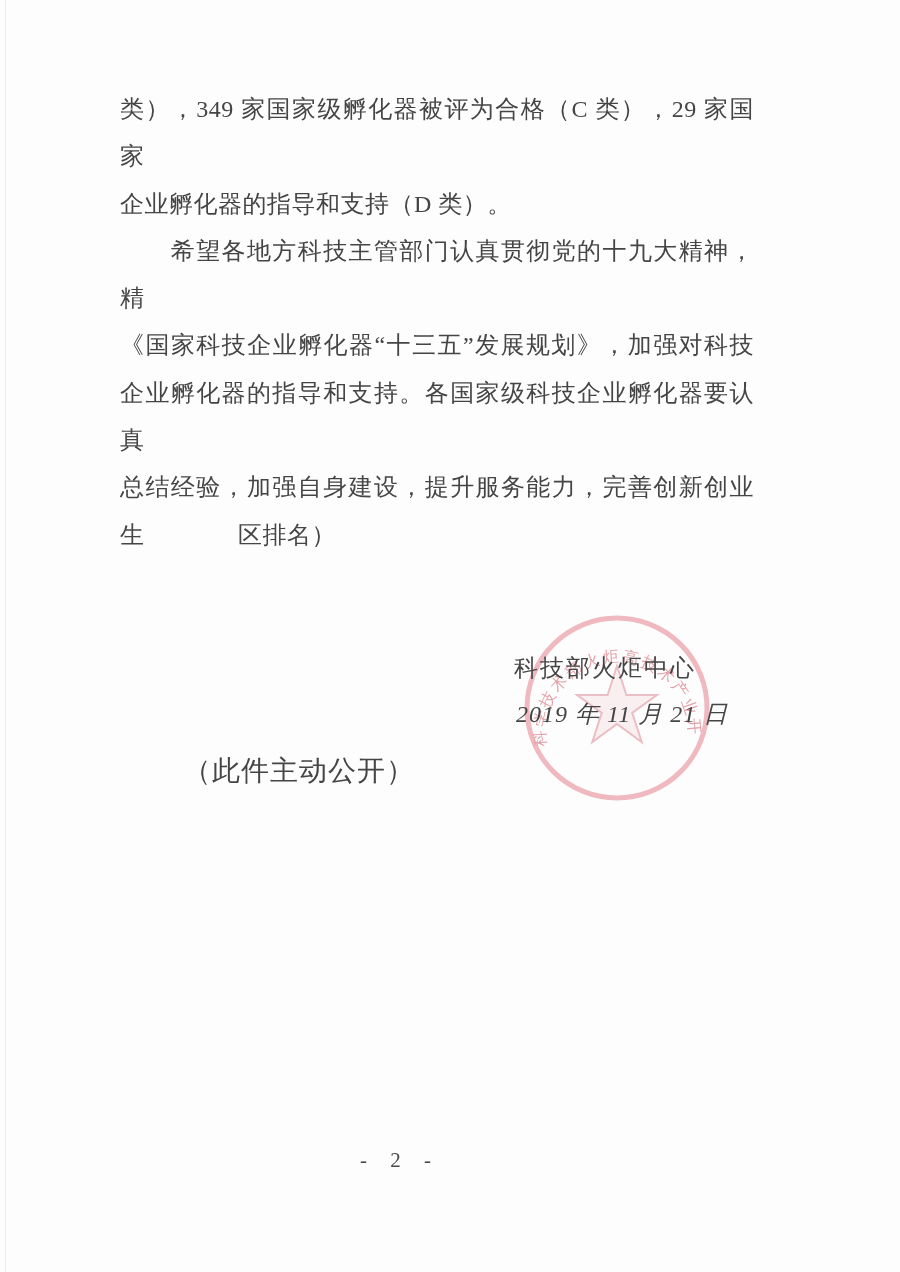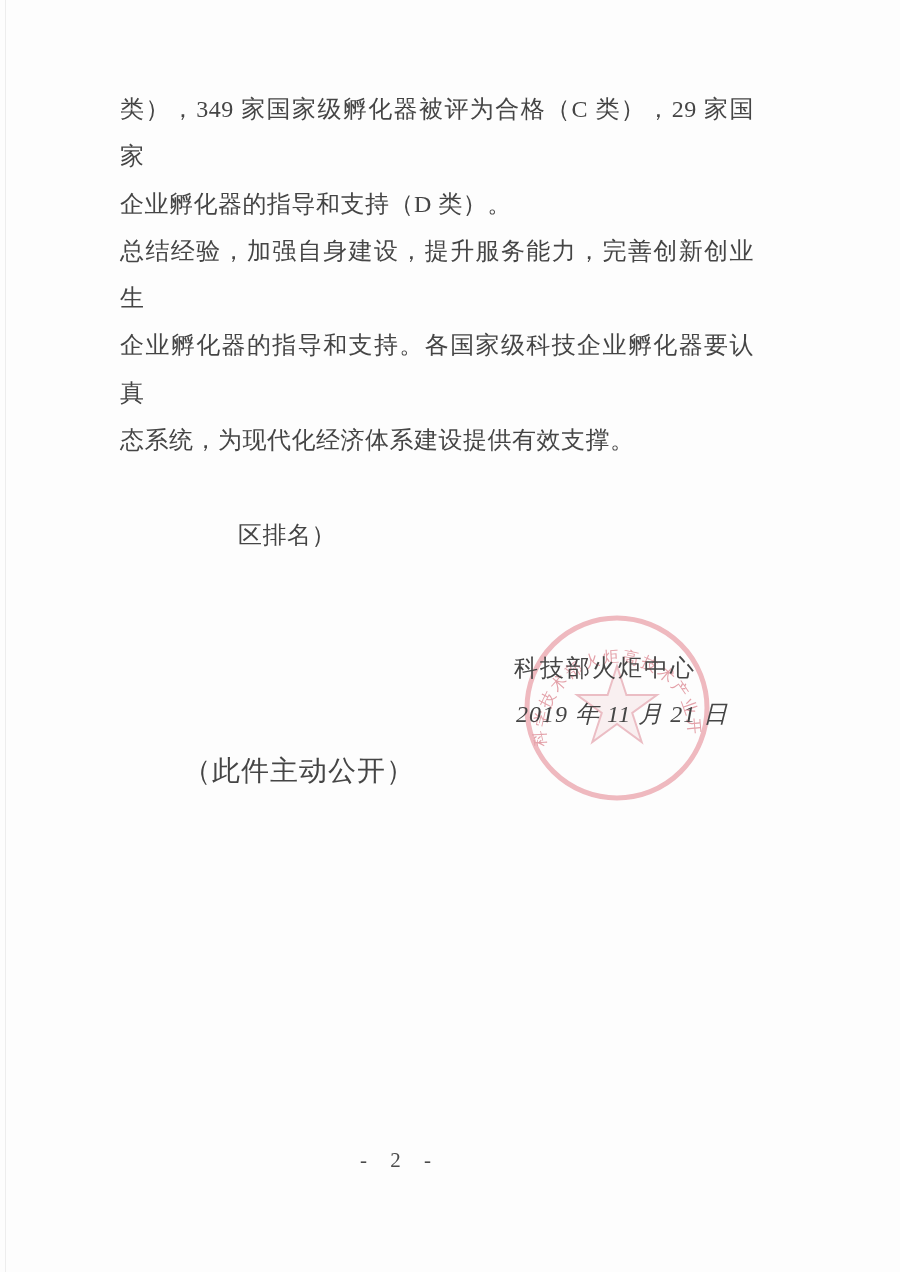--- a/index.html
+++ b/index.html
@@ -104,23 +104,24 @@
 </style>
 </head>
 <body>
 
 <div class="page">
   <div class="edge"></div>
 
   <div class="body-block" id="bodyLines">
       <div class="line fill">类），349 家国家级孵化器被评为合格（C 类），29 家国家</div>
       <div class="line">企业孵化器的指导和支持（D 类）。</div>
+      <div class="line fill">　　希望各地方科技主管部门认真贯彻党的十九大精神，精</div>
+      <div class="line fill">《国家科技企业孵化器“十三五”发展规划》，加强对科技</div>
+      <div class="line fill">企业孵化器的指导和支持。各国家级科技企业孵化器要认真</div>
       <div class="line fill">总结经验，加强自身建设，提升服务能力，完善创新创业生</div>
-      <div class="line fill">企业孵化器的指导和支持。各国家级科技企业孵化器要认真</div>
-      <div class="line">态系统，为现代化经济体系建设提供有效支撑。</div>
     </div>
 
   <div class="attachment-block">
     <div class="line att2">区排名）</div>
   </div>
 
   <svg class="seal" viewBox="0 0 192 194" xmlns="http://www.w3.org/2000/svg">
     <circle cx="96" cy="97" r="90" fill="none" stroke="#e2838e" stroke-width="5" opacity="0.7"></circle>
     <polygon points="96,55 105.4,84.1 135.9,84 111.2,101.9 120.7,131 96,113 71.3,131 80.8,101.9 56.1,84 86.6,84.1" fill="rgba(235,180,188,0.28)" stroke="#e3a0aa" stroke-width="2" opacity="0.85"></polygon>
     <path id="sealArc" d="M 25 135 A 72 72 0 1 1 167 135" fill="none" stroke="none"></path>

